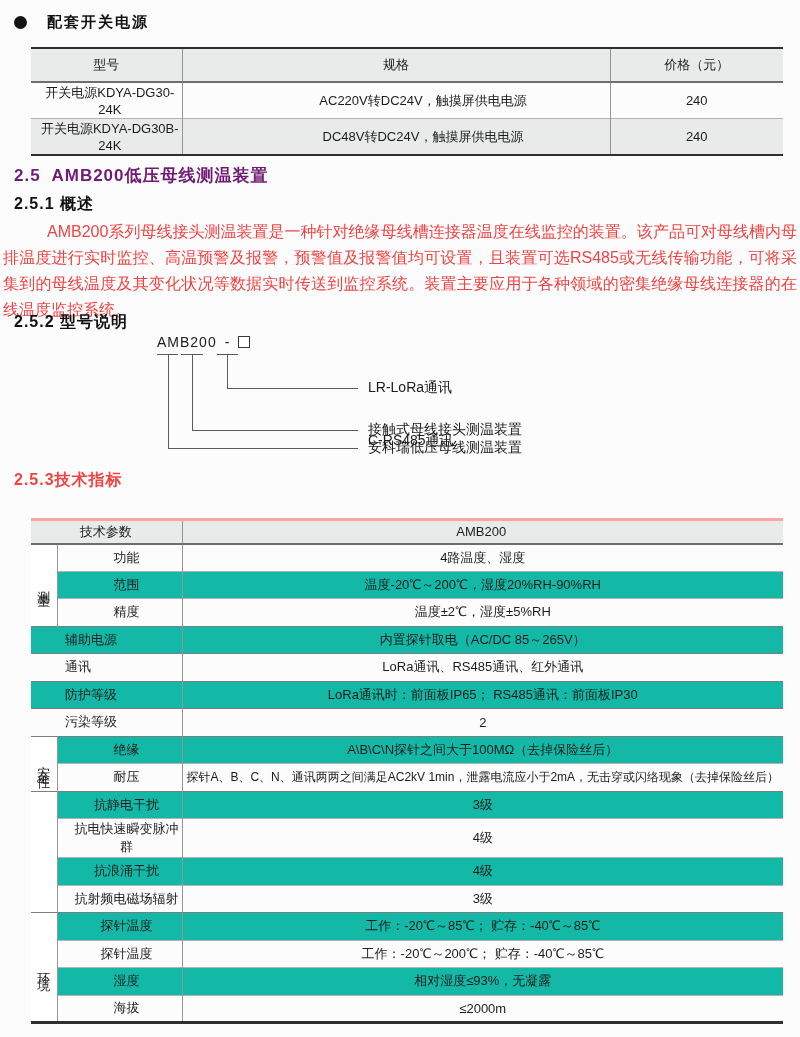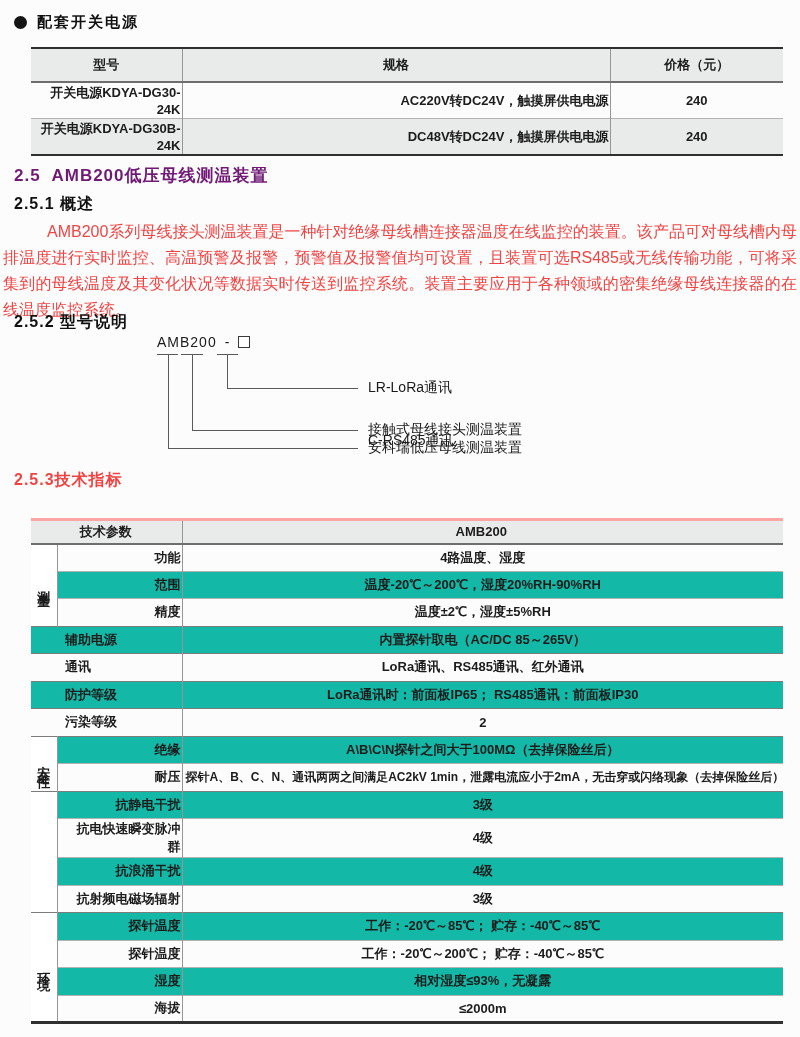--- a/index.html
+++ b/index.html
@@ -6,42 +6,42 @@
   .page {
     position:relative; width:800px; height:1037px;
     background:#fcfcfc; overflow:hidden;
     font-family:"Liberation Sans", sans-serif;
     color:#1c1c1c;
   }
 
   
   .h-power {
     position:absolute; left:14px; top:13px;
-    display:flex; align-items:center; gap:10px;
+    display:flex; align-items:center; gap:20px;
     font-size:15px; font-weight:bold; letter-spacing:2px; color:#111;
   }
   .bullet { width:13px; height:13px; border-radius:50%; background:#141414; flex:0 0 auto; }
 
   
   table { border-collapse:collapse; table-layout:fixed; font-size:13px; color:#1c1c1c; }
-  td, th { font-weight:bold; vertical-align:middle;margin-left:39px; }
+  td, th { font-weight:normal; vertical-align:middle;margin-left:39px; }
 
   
   .t1 {
     position:absolute; left:31px; top:47px; width:752px;
     border-top:2px solid #2f2f2f; border-bottom:2px solid #2f2f2f;
   }
   .t1 thead tr { height:34px; background:#e9eaea; }
   .t1 thead th { border-bottom:2px solid #6e6e6e; text-align:center; }
   .t1 tbody tr { height:27px; }
   .t1 tbody tr.r2 td { border-top:1px solid #b3b3b3; }
   .t1 .c1, .t1 .c2 { border-right:1px solid #969696; }
   .t1 tr.g td { background:#e9eaea; }
-  .t1 .model { text-align:right; padding-left:8px; }
-  .t1 .spec  { text-align:right; padding-left:55px; }
+  .t1 .model { text-align:center; padding-left:8px; }
+  .t1 .spec  { text-align:center; padding-left:55px; }
   .t1 .price { text-align:center; }
 
   
   .h1 { position:absolute; left:14px; top:164px; font-size:17px; font-weight:bold; letter-spacing:1px; white-space:pre; color:#701a75; }
   .h2 { position:absolute; left:14px; top:194px; font-size:16px; font-weight:bold; letter-spacing:1px; color:#111; }
   .para {
     position:absolute; left:3px; top:219px; width:794px;
     font-size:16px; line-height:26px; text-indent:44px;
     text-align:justify; word-break:break-all; color:#ef4444;
   }
@@ -63,21 +63,21 @@
     position:absolute; left:31px; top:518px; width:752px;
     border-top:3px solid #fca5a5; border-bottom:3px solid #2f2f2f;
   }
   .t2 thead tr { height:24px; background:#e9eaea; }
   .t2 thead td { border-bottom:2px solid #6e6e6e; }
   .t2 tbody tr { height:27.5px; }
   .t2 tbody td { border-top:1px solid #b3b3b3; }
   .t2 tbody tr.sec > td { border-top:1px solid #7d7d7d; }
   .t2 .grp { background:#fff; border-right:1px solid #969696; text-align:center; }
   .t2 .vtext { writing-mode:vertical-rl; text-orientation:upright; letter-spacing:5px; line-height:1; display:inline-block; }
-  .t2 .lbl  { border-right:1px solid #969696; text-align:right; padding-left:15px; }
+  .t2 .lbl  { border-right:1px solid #969696; text-align:center; padding-left:15px; }
   .t2 .full { border-right:1px solid #969696; text-align:left; padding-left:34px; }
   .t2 .val  { text-align:center; white-space:nowrap; overflow:hidden; padding:0 3px; }
   .t2 .val.long { font-size:12px; }
   .t2 tr.g .lbl, .t2 tr.g .val, .t2 tr.g .full { background:#14b8a6; }
   .t2 .hd { text-align:center; padding-left:0; }
 </style>
 </head>
 <body>
 
 <div class="page">

